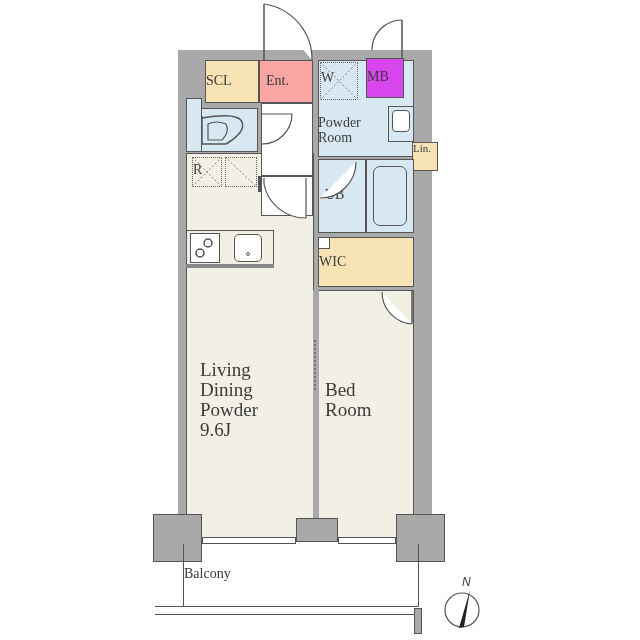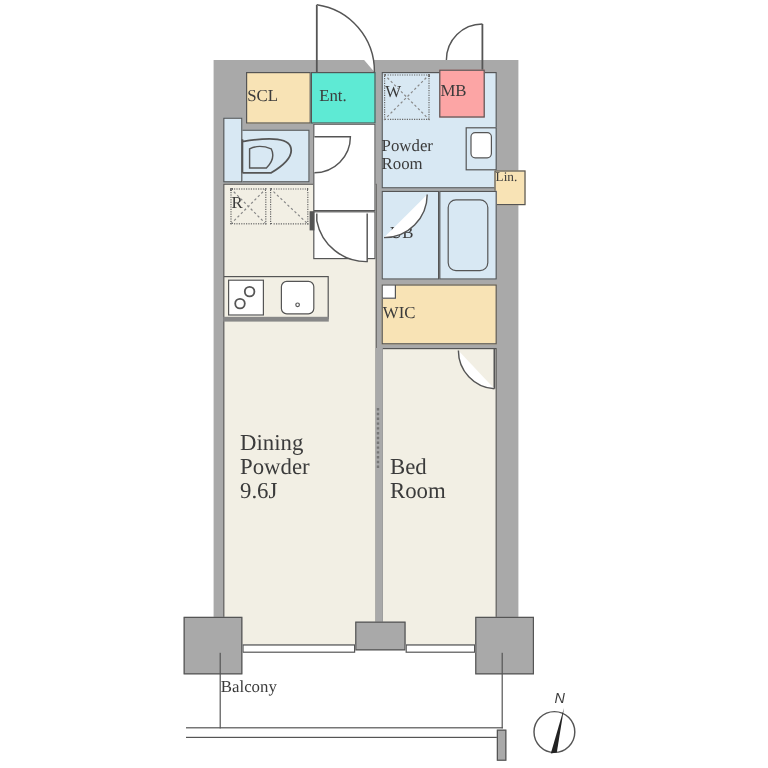--- a/index.html
+++ b/index.html
@@ -20,21 +20,21 @@
 <div class="abs" style="left:186px; top:153px; width:128px; height:385px; background:#f2efe4; border:1.5px solid #555;"></div>
 
 <div class="abs" style="left:318px; top:290px; width:96px; height:248px; background:#f2efe4; border:1.5px solid #555;"></div>
 
 <div class="abs" style="left:313px; top:290px; width:6px; height:232px; background:#a9a9a9;"></div>
 
 <div class="abs room" style="left:205px; top:60px; width:54px; height:43px; background:#f8e3b5;">
   <div class="lbl" style="left:0; right:0; top:13px; font-size:14px;">SCL</div>
 </div>
 
-<div class="abs room" style="left:259px; top:60px; width:54px; height:43px; background:#5eead4;">
+<div class="abs room" style="left:259px; top:60px; width:54px; height:43px; background:#fca5a5;">
   <div class="lbl" style="left:6px; right:0; top:13px; font-size:14px;">Ent.</div>
 </div>
 
 <div class="abs room" style="left:261px; top:103px; width:52px; height:73px; background:#ffffff;"></div>
 <div class="abs room" style="left:261px; top:176px; width:52px; height:40px; background:#ffffff;"></div>
 
 <div class="abs room" style="left:186px; top:108px; width:72px; height:44px; background:#d8e8f3;"></div>
 <div class="abs" style="left:186px; top:98px; width:16px; height:54px; background:#d8e8f3; border:1.5px solid #555;"></div>
 <svg style="left:198px; top:110px;" width="60" height="40">
   <path d="M4 6 L4 34 M4 8 Q40 2 44 12 Q48 22 28 34 L4 34" fill="#d8e8f3" stroke="#555" stroke-width="1.5"></path>
@@ -75,21 +75,21 @@
 <div class="lbl" style="left:318px; width:70px; top:116px; font-size:14px;">
   <div>Powder</div>
   <div>Room</div>
 </div>
 <div class="abs room" style="left:388px; top:106px; width:26px; height:36px; background:#d8e8f3;"></div>
 <div class="abs room" style="left:392px; top:110px; width:18px; height:22px; background:#ffffff; border-radius:4px;"></div>
 <div class="abs room" style="left:412px; top:142px; width:26px; height:29px; background:#f8e3b5;">
   <div class="lbl" style="left:0; right:0; top:0; font-size:11px;">Lin.</div>
 </div>
 
-<div class="abs room" style="left:366px; top:58px; width:38px; height:40px; background:#fca5a5;">
+<div class="abs room" style="left:366px; top:58px; width:38px; height:40px; background:#d946ef;">
   <div class="lbl" style="left:0; right:0; top:11px; font-size:14px;">MB</div>
 </div>
 
 <div class="abs room" style="left:318px; top:159px; width:48px; height:74px; background:#d8e8f3;">
   <div class="lbl" style="left:6px; right:0; top:28px; font-size:14px;">UB</div>
 </div>
 <div class="abs room" style="left:366px; top:159px; width:48px; height:74px; background:#d8e8f3;"></div>
 <div class="abs room" style="left:373px; top:166px; width:34px; height:60px; background:#d8e8f3; border-radius:7px;"></div>
 
 <div class="abs room" style="left:318px; top:237px; width:96px; height:50px; background:#f8e3b5;">
@@ -116,20 +116,21 @@
   <path d="M0 38 A 36 36 0 0 0 36 2" fill="#ffffff" stroke="#555" stroke-width="1.2"></path>
 </svg>
 <svg style="left:380px; top:290px;" width="34" height="36">
   <line x1="32" y1="0" x2="32" y2="34" stroke="#555" stroke-width="1.5"></line>
   <path d="M32 34 A 32 32 0 0 1 2 2" fill="#ffffff" stroke="#555" stroke-width="1.2"></path>
 </svg>
 
 <div class="abs" style="left:314px; top:340px; width:4px; height:50px; border-left:2px dotted #777;"></div>
 
 <div class="lbl" style="left:200px; width:100px; top:360px; font-size:19px;">
+  <div>Living</div>
   <div>Dining</div>
   <div>Powder</div>
   <div>9.6J</div>
 </div>
 <div class="lbl" style="left:325px; width:90px; top:380px; font-size:19px;">
   <div>Bed</div>
   <div>Room</div>
 </div>
 
 <div class="abs" style="left:153px; top:514px; width:49px; height:48px; background:#a9a9a9; border:1.5px solid #555;"></div>

